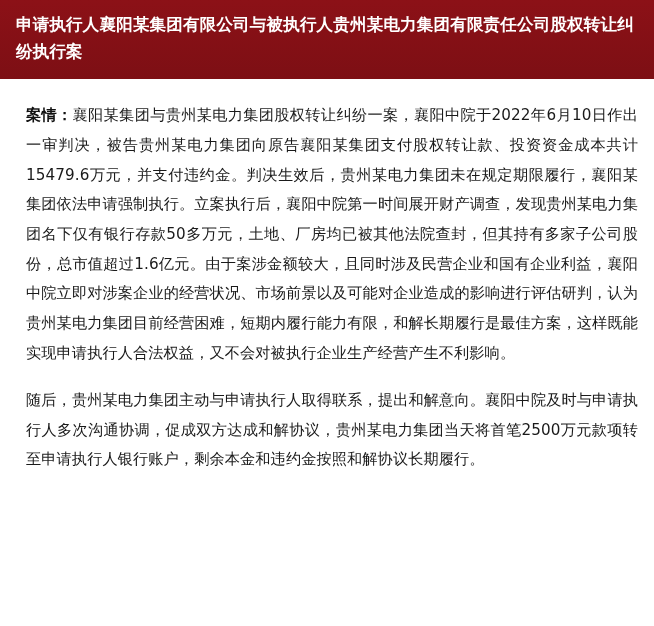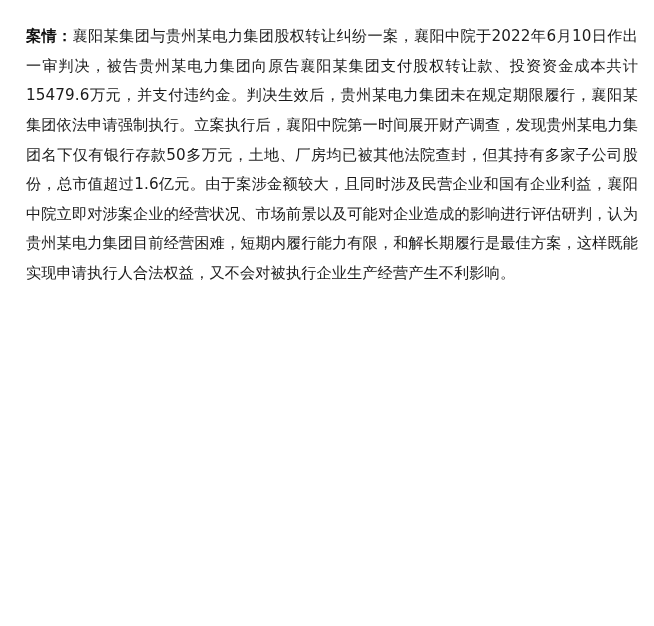--- a/index.html
+++ b/index.html
@@ -55,18 +55,22 @@
   }
   .para-2 {
     margin-bottom: 0;
   }
 </style>
 </head>
 <body>
 
 <div class="page">
 
+  <div class="title-banner">
+    <div class="title-text">申请执行人襄阳某集团有限公司与被执行人贵州某电力集团有限责任公司股权转让纠纷执行案</div>
+  </div>
 
   <div class="body-wrap">
     <p class="para para-1"><span class="lead">案情：</span><span>襄阳某集团与贵州某电力集团股权转让纠纷一案，襄阳中院于2022年6月10日作出一审判决，被告贵州某电力集团向原告襄阳某集团支付股权转让款、投资资金成本共计15479.6万元，并支付违约金。判决生效后，贵州某电力集团未在规定期限履行，襄阳某集团依法申请强制执行。立案执行后，襄阳中院第一时间展开财产调查，发现贵州某电力集团名下仅有银行存款50多万元，土地、厂房均已被其他法院查封，但其持有多家子公司股份，总市值超过1.6亿元。由于案涉金额较大，且同时涉及民营企业和国有企业利益，襄阳中院立即对涉案企业的经营状况、市场前景以及可能对企业造成的影响进行评估研判，认为贵州某电力集团目前经营困难，短期内履行能力有限，和解长期履行是最佳方案，这样既能实现申请执行人合法权益，又不会对被执行企业生产经营产生不利影响。</span></p>
+    <p class="para para-2">随后，贵州某电力集团主动与申请执行人取得联系，提出和解意向。襄阳中院及时与申请执行人多次沟通协调，促成双方达成和解协议，贵州某电力集团当天将首笔2500万元款项转至申请执行人银行账户，剩余本金和违约金按照和解协议长期履行。</p>
   </div>
 
 </div>
 
 </body></html>

